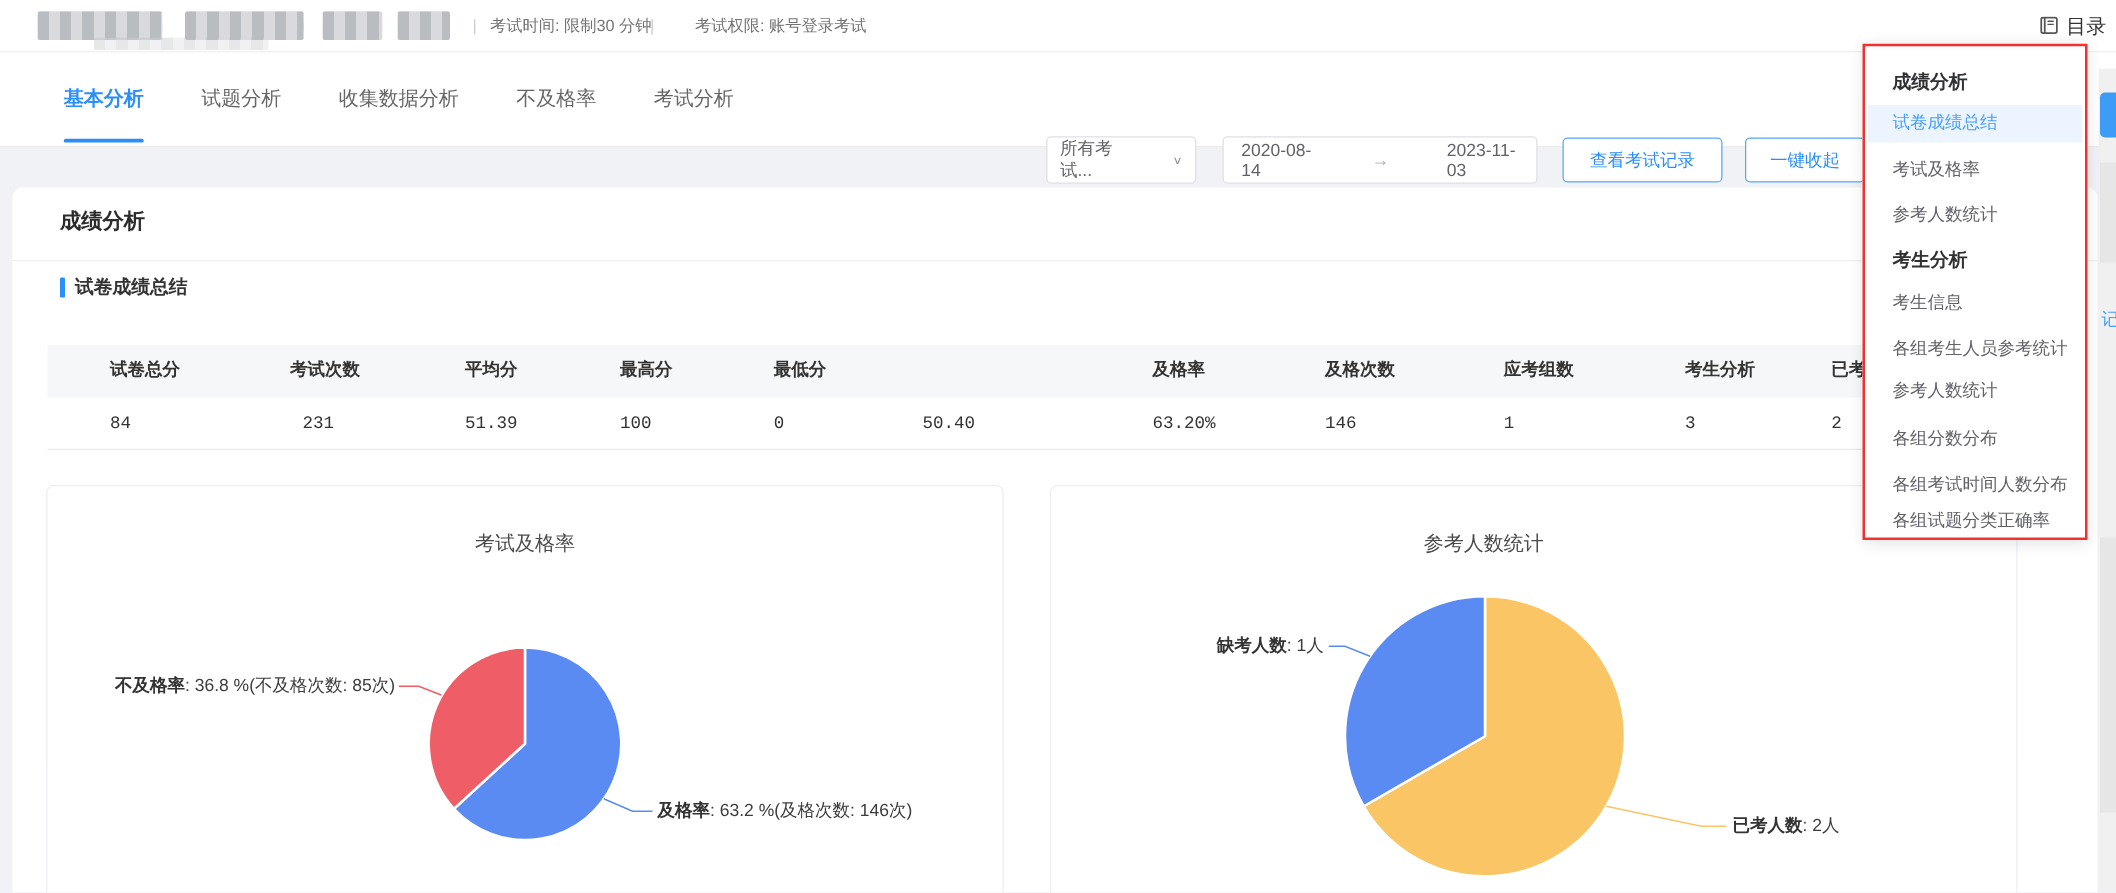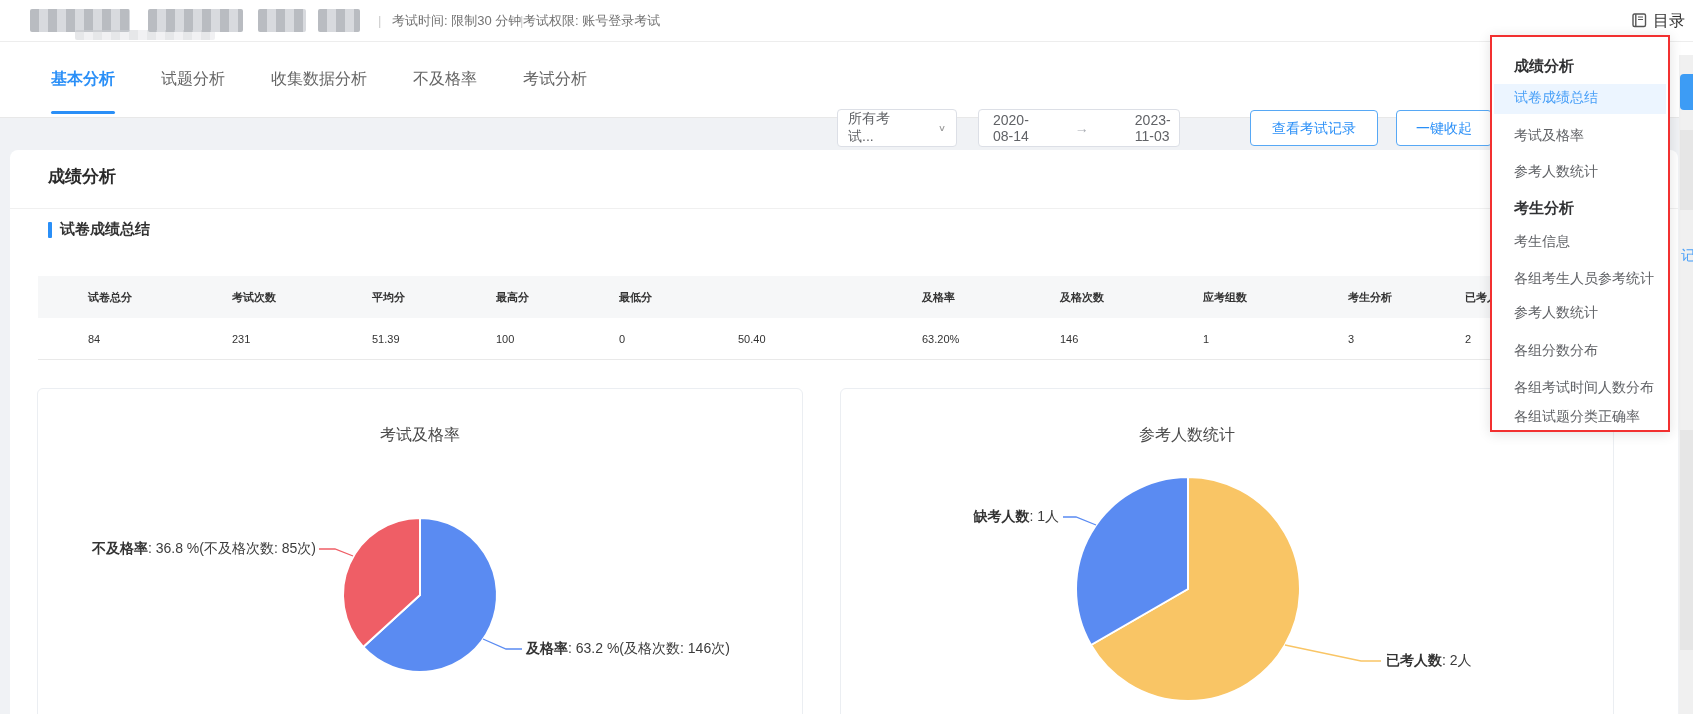--- a/index.html
+++ b/index.html
@@ -20,21 +20,21 @@
   .catalog { position:absolute; right:8px; top:0; height:42px; display:flex; align-items:center; gap:5px; font-size:16px; color:#333; cursor:pointer; }
 
   
   .tabband { position:absolute; left:0; top:42px; width:1693px; height:76px; background:#fff; border-bottom:1px solid #e8e8e8; }
   .tabs { position:absolute; left:51px; top:0; height:75px; display:flex; gap:46px; align-items:center; }
   .tab { font-size:16px; color:#666; cursor:pointer; position:relative; padding:24px 0; }
   .tab.active { color:#2a8ff7; font-weight:bold; }
   .tab.active::after { content:""; position:absolute; left:0; right:0; bottom:0; height:3px; background:#2a8ff7; border-radius:2px; }
   .ctrl { position:absolute; background:#fff; border:1px solid #dcdfe6; border-radius:4px; font-size:14px; color:#606266; display:flex; align-items:center;gap:46px; }
   .select-box { left:837px; top:67px; width:120px; height:38px; padding:0 10px; justify-content:space-between; cursor:pointer; }
-  .date-box { left:978px; top:67px; width:202px; height:38px; padding:0 14px; justify-content:space-between; cursor:text; }
+  .date-box { left:978px; top:67px; width:252px; height:38px; padding:0 14px; justify-content:space-between; cursor:text; }
   .btn { position:absolute; height:36px; border:1px solid #57a8f5; border-radius:4px; background:#fff; color:#2a8ff7; font-size:14px; line-height:34px; text-align:center; cursor:pointer; font-family:inherit; }
   .btn-records { left:1250px; top:68px; width:128px; }
   .btn-collapse { left:1396px; top:68px; width:96px; }
   .caret { color:#999; font-size:11px; transform:scaleY(.8); }
   .darrow { color:#a8abb2; }
 
   
   .edge-strip { position:absolute; left:1679px; top:55px; width:14px; height:659px; background:#f0f0f0; }
   .edge-block { position:absolute; left:1680px; width:13px; background:#e6e6e6; }
   .edge-pill { position:absolute; left:1680px; top:74px; width:13px; height:36px; background:#3d9cf5; border-radius:4px 0 0 4px; cursor:pointer; }
@@ -44,21 +44,21 @@
   .content { position:absolute; left:10px; top:150px; width:1668px; height:580px; background:#fff; border-radius:8px 8px 0 0; }
   .page-title { position:absolute; left:38px; top:15px; font-size:17px; font-weight:bold; color:#2b2b2b; }
   .divider { position:absolute; left:0; top:58px; width:1668px; height:1px; background:#f0f0f0; }
   .subsec { position:absolute; left:38px; top:70px; display:flex; align-items:center; gap:8px; }
   .subsec .bar { width:4px; height:16px; background:#2a8ff7; border-radius:1px; }
   .subsec .txt { font-size:15px; font-weight:bold; color:#333; }
 
   
   .thead { position:absolute; left:28px; top:126px; width:1612px; height:42px; background:#f6f7f8; }
   .trow  { position:absolute; left:28px; top:168px; width:1612px; height:42px; border-bottom:1px solid #e9e9e9; }
-  .tcell { position:absolute; top:0; height:42px; line-height:42px; font-size:11px; white-space:nowrap; }
+  .tcell { position:absolute; top:0; height:42px; line-height:42px; font-size:14px; white-space:nowrap;font-family:Liberation Mono, monospace; }
   .thead .tcell { font-weight:bold; color:#333; }
   .trow  .tcell { color:#333; }
   .tcell .blue { color:#4aa0f8; }
 
   
   .chart-card { position:absolute; background:#fff; border:1px solid #ebeef2; border-radius:6px; }
   .cc-left  { left:27px;  top:238px; width:766px; height:350px; }
   .cc-right { left:830px; top:238px; width:774px; height:350px; }
   .chart-title { position:absolute; transform:translateX(-50%); font-size:16px; color:#4a4a4a; white-space:nowrap; }
   .pie-svg { position:absolute; left:0; top:0; }
@@ -81,21 +81,21 @@
   <div class="header">
     <div class="mosaic" style="left:30px;top:9px;width:100px;height:23px;"></div>
     <div class="mosaic" style="left:148px;top:9px;width:95px;height:23px;"></div>
     <div class="mosaic" style="left:258px;top:9px;width:48px;height:23px;"></div>
     <div class="mosaic" style="left:318px;top:9px;width:42px;height:23px;"></div>
     <div class="mosaic light" style="left:75px;top:30px;width:140px;height:10px;"></div>
 
     <span class="hmeta hsep" style="left:378px;">|</span>
     <span class="hmeta" style="left:392px;">考试时间: 限制30 分钟</span>
     <span class="hmeta hsep" style="left:520px;">|</span>
-    <span class="hmeta" style="left:523px;">考试权限: 账号登录考试</span>
+    <span class="hmeta" style="left:556px;">考试权限: 账号登录考试</span>
 
     <div class="catalog">
       <span style="display:inline-flex;">
         <svg width="17" height="16" viewBox="0 0 17 16">
             <path d="M2 2.5 Q2 1 3.5 1 L13 1 Q14.5 1 14.5 2.5 L14.5 12 Q14.5 13.5 13 13.5 L3.5 13.5 Q2 13.5 2 12 Z" fill="none" stroke="#555" stroke-width="1.4"></path>
             <path d="M4.8 1.2 L4.8 13.3" stroke="#555" stroke-width="1.4"></path>
             <path d="M7 4 L12 4 M7 6.5 L12 6.5" stroke="#555" stroke-width="1.1"></path>
           </svg>
       </span>
       <span>目录</span>
@@ -145,21 +145,21 @@
         <span class="tcell" style="left: 458px;">最高分</span>
         <span class="tcell" style="left: 581px;">最低分</span>
         <span class="tcell" style="left: 884px;">及格率</span>
         <span class="tcell" style="left: 1022px;">及格次数</span>
         <span class="tcell" style="left: 1165px;">应考组数</span>
         <span class="tcell" style="left: 1310px;">考生分析</span>
         <span class="tcell" style="left: 1427px;">已考人数</span>
       </div>
     <div class="trow" id="trow">
         <span class="tcell" style="left: 50px;">84</span>
-        <span class="tcell" style="left: 194px;">231</span>
+        <span class="tcell" style="left: 204px;">231</span>
         <span class="tcell" style="left: 334px;">51.39</span>
         <span class="tcell" style="left: 458px;">100</span>
         <span class="tcell" style="left: 581px;">0</span>
         <span class="tcell" style="left: 700px;">50.40</span>
         <span class="tcell" style="left: 884px;">63.20%</span>
         <span class="tcell" style="left: 1022px;">146</span>
         <span class="tcell" style="left: 1165px;">1</span>
         <span class="tcell" style="left: 1310px;">3</span>
         <span class="tcell" style="left: 1427px;">2</span>
       </div>

